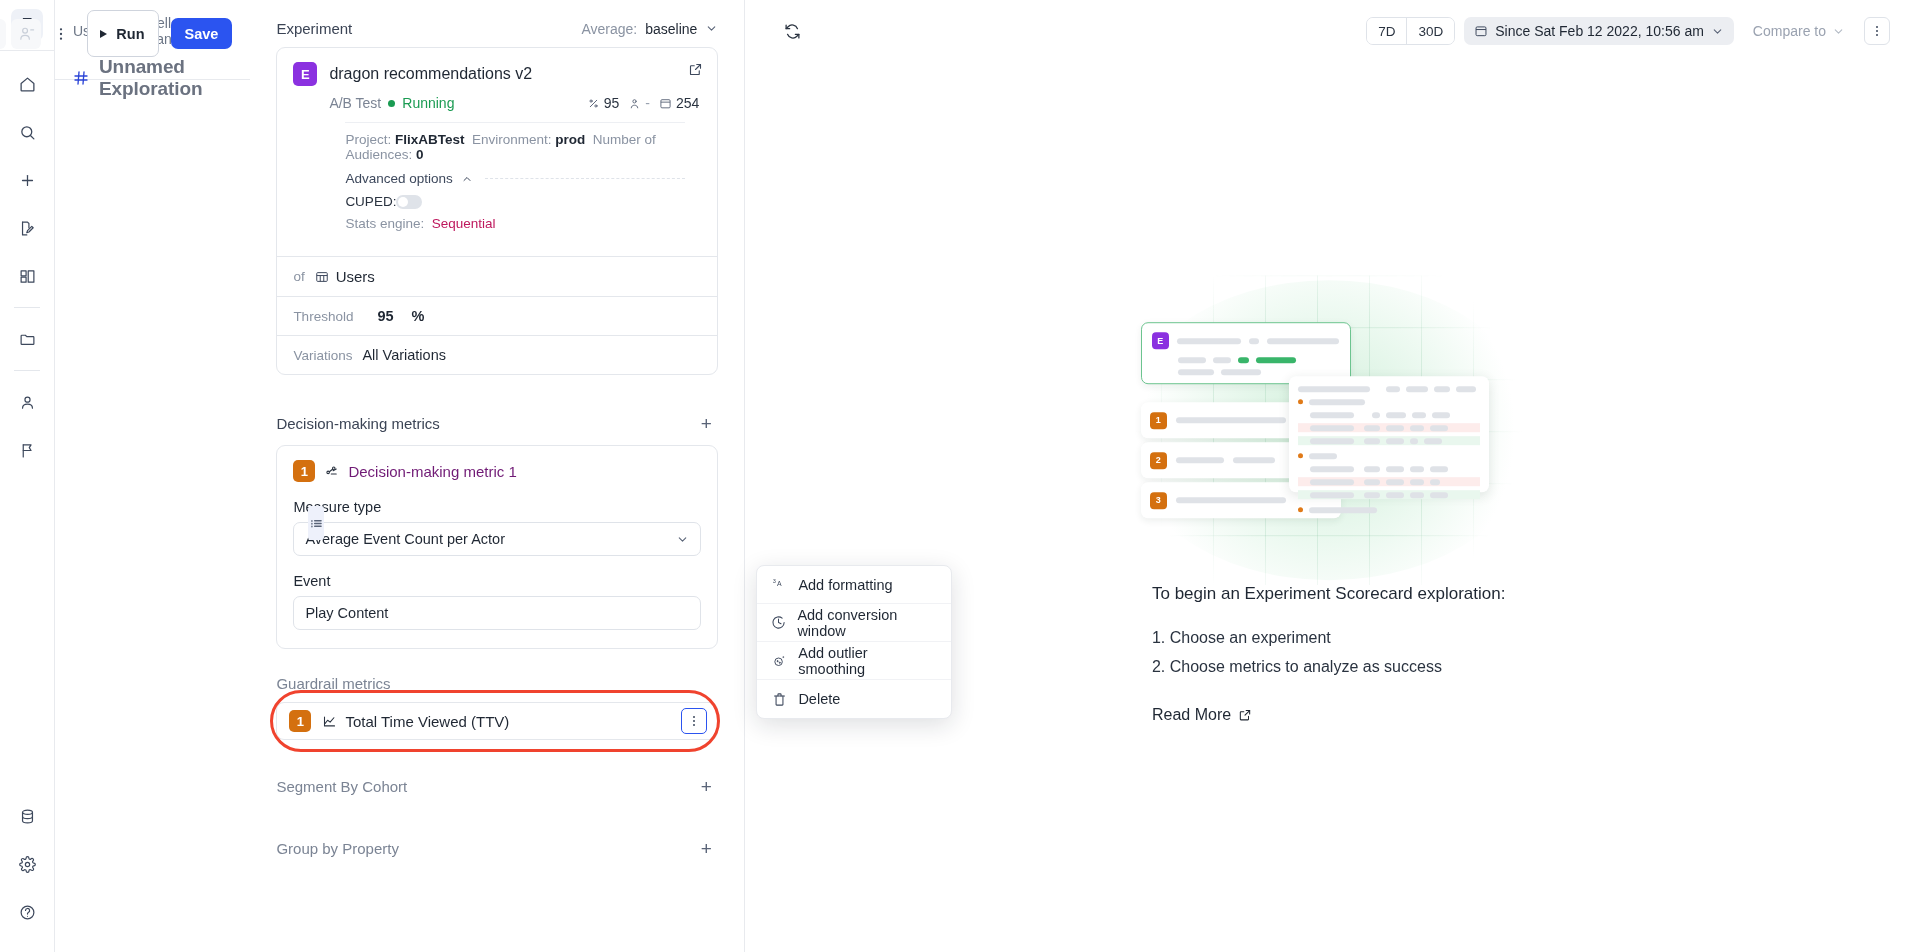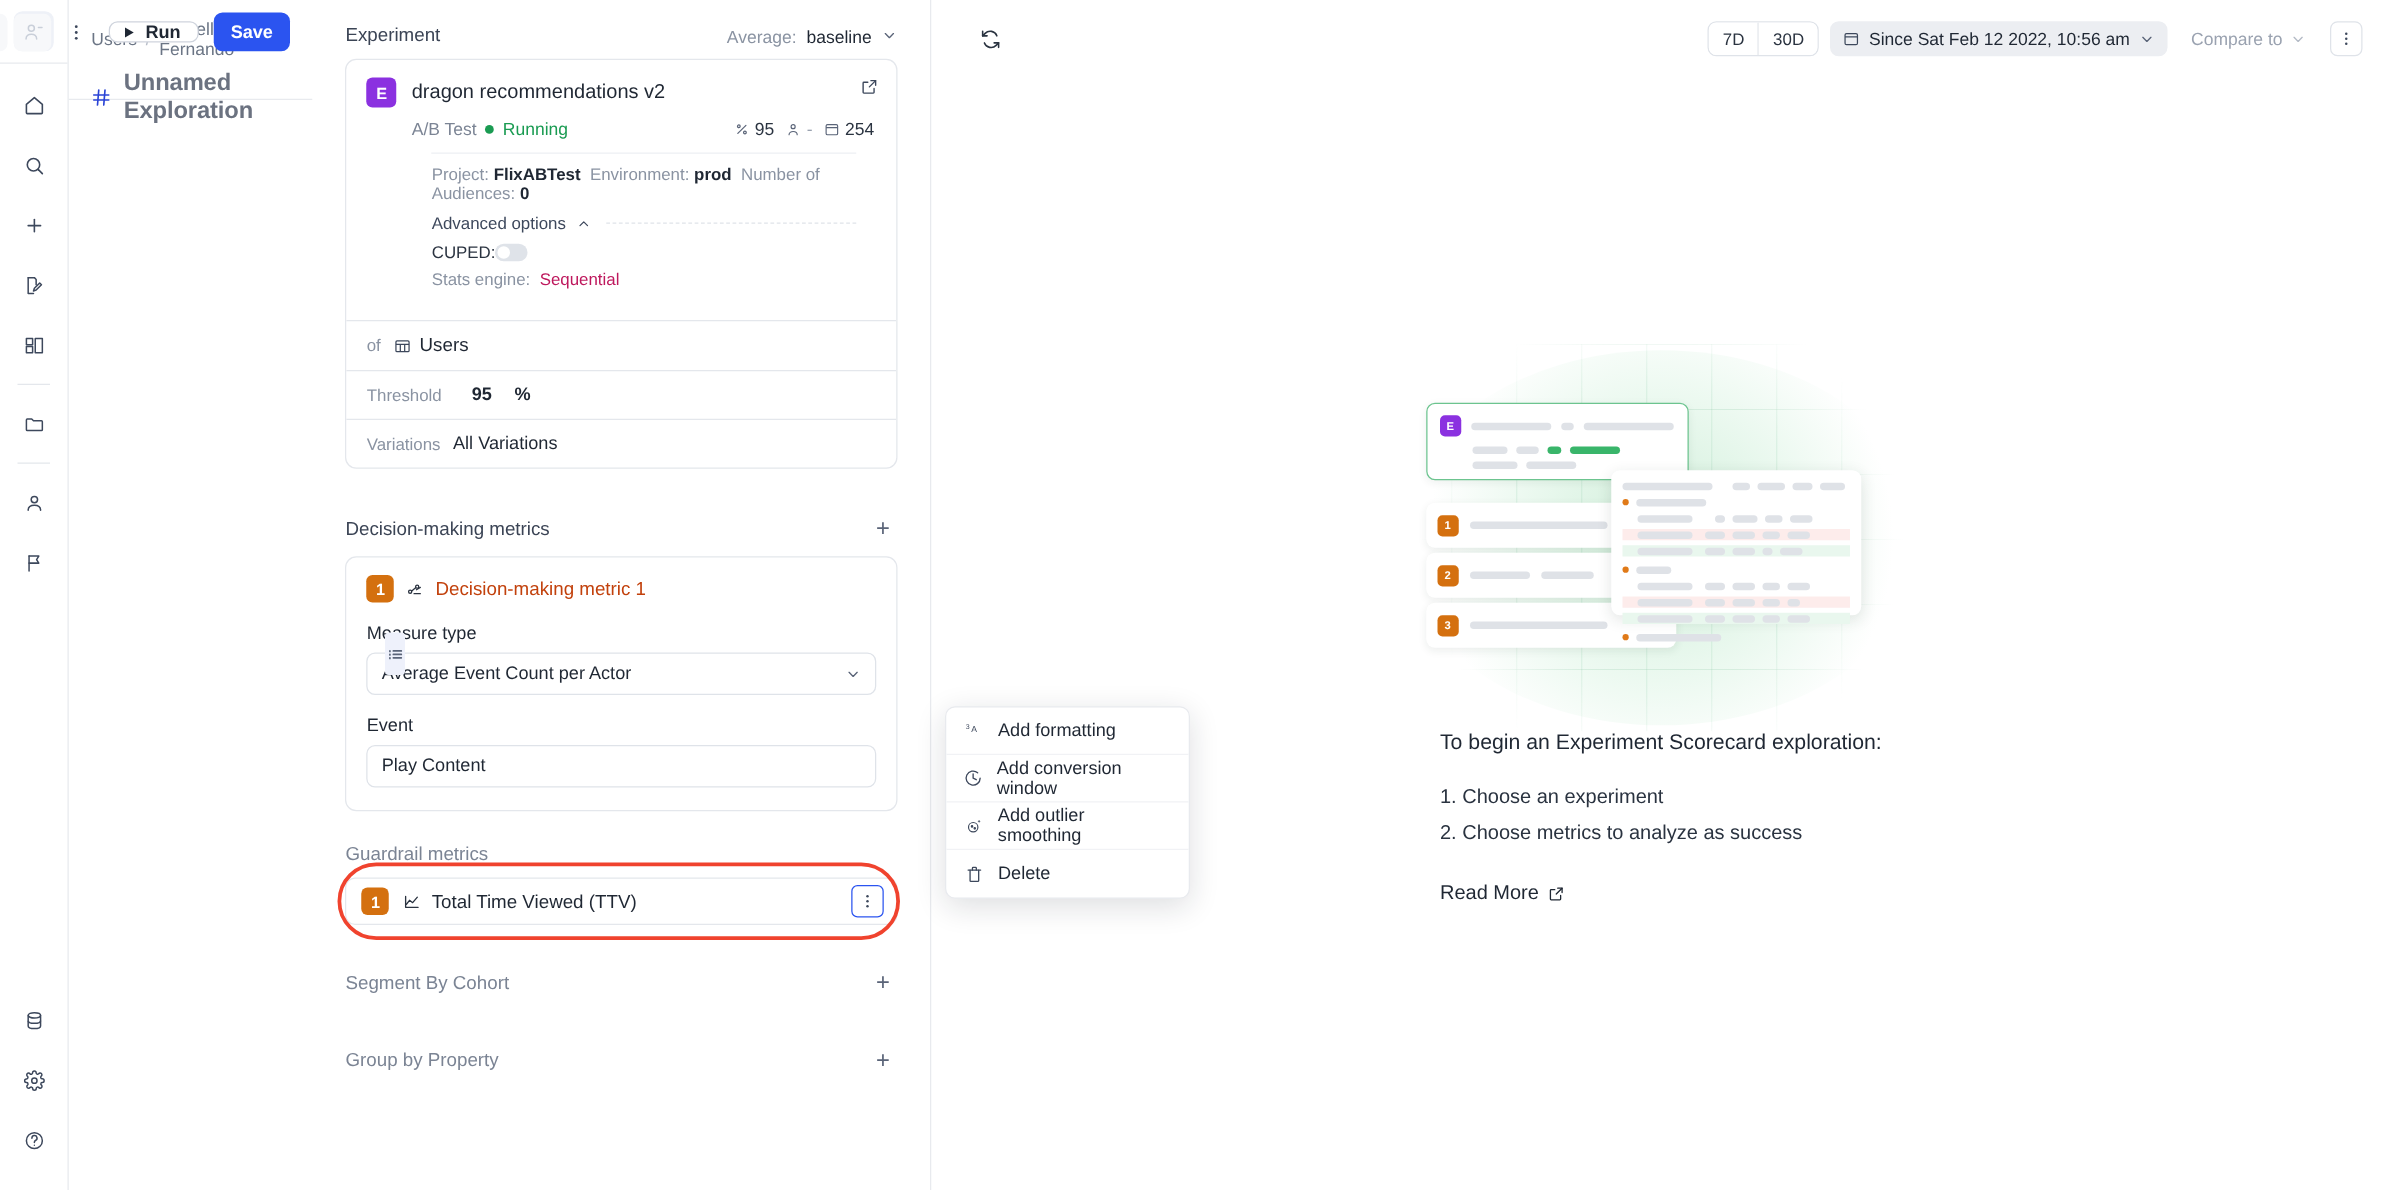--- a/index.html
+++ b/index.html
@@ -60,21 +60,21 @@
     position: absolute; right: 18px; top: 10px;
     display: flex; align-items: center; gap: 5px;
   }
   .icon-btn {
     width: 30px; height: 30px; border-radius: 6px;
     display: flex; align-items: center; justify-content: center;
     cursor: pointer; color: #3d485c; background: transparent; border: none;
   }
   .icon-btn.disabled { color: #c9cfd9; background:#f7f8fa; }
   .btn-run {
-    height: 17px; padding: 0 13px 0 9px; border: 1px solid #cfd4dd;
+    height: 47px; padding: 0 13px 0 9px; border: 1px solid #cfd4dd;
     border-radius: 7px; background: #fff; display: flex; align-items: center; gap: 7px;
     font-size: 14.5px; font-weight: 600; color: #1f2733; cursor: pointer; margin-left: 6px;
   }
   .btn-save {
     height: 31px; padding: 0 14px; border: none; border-radius: 7px;
     background: #2b54f0; color: #fff; font-size: 14.5px; font-weight: 600;
     cursor: pointer; margin-left: 7px;
     font-family: "Liberation Sans", sans-serif;
   }
 
@@ -160,21 +160,21 @@
   .section-gap { height: 36px; }
 
   .metric-card {
     border: 1px solid #e4e7ec; border-radius: 9px; background:#fff; padding: 14px 16px 18px 16px;
   }
   .metric-head { display:flex; align-items:center; gap: 10px; }
   .num-badge {
     width: 22px; height: 22px; border-radius: 5px; background: #d4700f; color: #fff;
     font-size: 13px; font-weight: 700; display:flex; align-items:center; justify-content:center;
   }
-  .metric-title { display:flex; align-items:center; gap: 8px; font-size: 15px; color:#c2410c; }
+  .metric-title { display:flex; gap: 8px; font-size: 15px; color:#701a75; }
   .field-label { font-size: 14.5px; color: #1f2733; margin: 17px 0 7px 0; font-weight: 400; }
   .select-box {
     height: 34px; border: 1px solid #dfe3e9; border-radius: 7px; background:#fff;
     display:flex; align-items:center; justify-content:space-between;
     padding: 0 11px; font-size: 14.5px; color: #1f2733; cursor:pointer;
   }
 
   .guard-wrap { position: relative; margin-top: 18px; }
   .guard-row {
     height: 38px; border: 1px solid #e4e7ec; border-radius: 8px; background:#fff;

